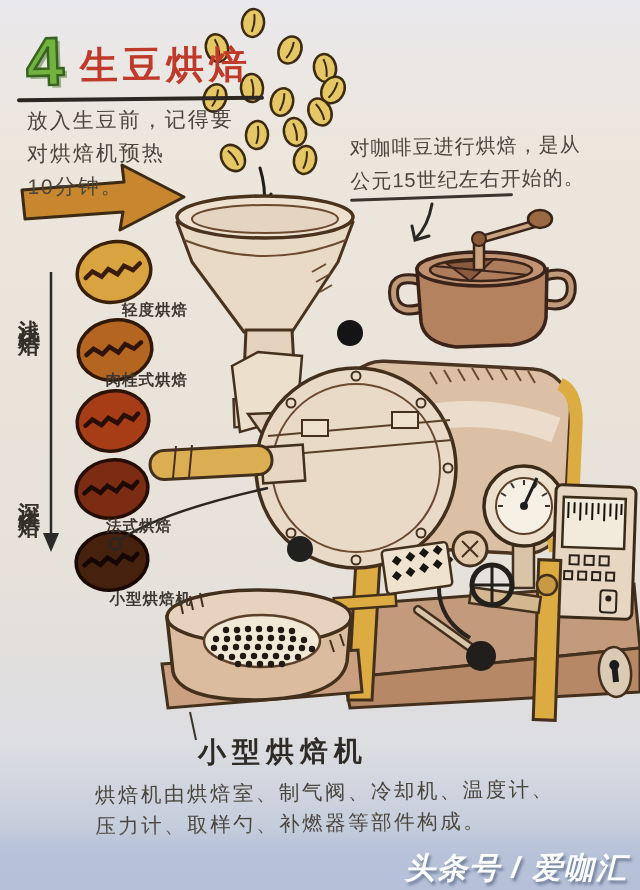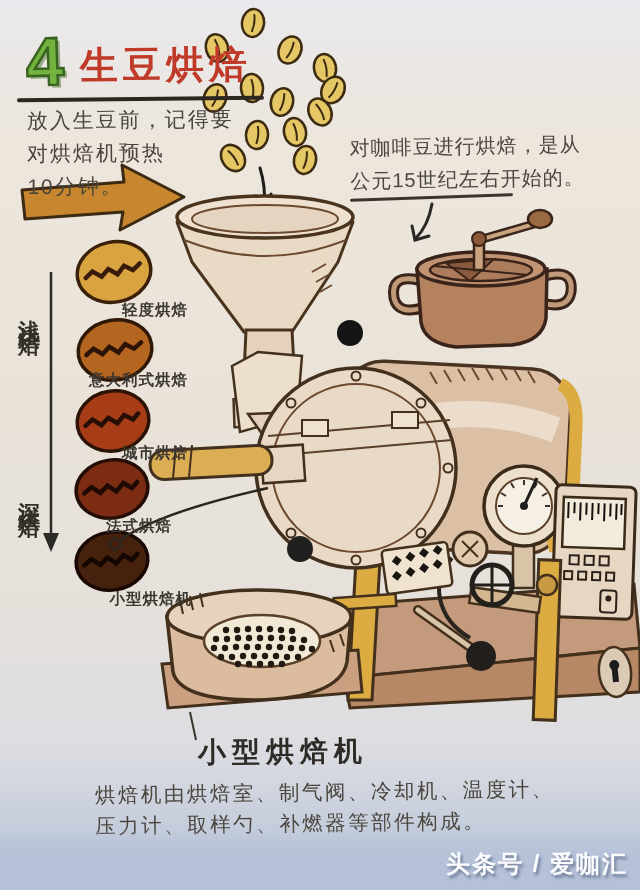--- a/index.html
+++ b/index.html
@@ -24,22 +24,22 @@
   .vlabel{writing-mode:vertical-rl;font-size:22px;font-weight:bold;color:#332f29;letter-spacing:7px;}
   .v-light{left:14px;top:302px;}
   .v-dark{left:14px;top:484px;}
   .blabel{width:150px;text-align:right;font-size:15.5px;color:#3c3731;letter-spacing:1px;font-weight:bold;}
   
   .caption{left:198px;top:733px;font-size:28px;font-weight:bold;color:#2e2a26;letter-spacing:6px;transform:rotate(-.5deg);}
   .desc{left:95px;top:776px;font-size:20.5px;line-height:31px;letter-spacing:2.5px;transform:rotate(-.8deg);}
   
   .footer-shade{left:0;bottom:0;width:640px;height:62px;
      background:linear-gradient(180deg,rgba(181,193,216,0) 0%,rgba(181,193,216,.85) 45%,#b5c1d8 100%);}
-  .watermark{right:12px;top:848px;font-size:24px;font-weight:bold;color:#fbfcfe;letter-spacing:2px;
-     text-shadow:2px 3px 3px rgba(70,85,115,.65);}
+  .watermark{right:12px;top:848px;font-size:30px;font-weight:bold;color:#fbfcfe;letter-spacing:2px;
+     text-shadow:2px 3px 3px rgba(70,85,115,.65);font-style:italic;}
   svg{display:block;}
 </style>
 </head>
 <body>
 
 <div id="canvas">
 
   <svg class="abs" style="left:0;top:0" width="640" height="890" viewBox="0 0 640 890">
     <defs>
       <g id="fbean">
@@ -299,22 +299,21 @@
   <div class="abs history ink">
     <div>对咖啡豆进行烘焙，是从</div>
     <div>公元15世纪左右开始的。</div>
   </div>
   <div class="abs history-rule"></div>
 
   <div class="abs vlabel v-light">浅烘焙</div>
   <div class="abs vlabel v-dark">深烘焙</div>
 
   <div class="abs blabel" style="left:38px;top:300px">轻度烘焙</div>
-  <div class="abs blabel" style="left:38px;top:370px">意大利式烘焙</div>
-  <div class="abs blabel" style="left:38px;top:443px">城市烘焙</div>
+  <div class="abs blabel" style="left:38px;top:370px">肉桂式烘焙</div>
   <div class="abs blabel" style="left:22px;top:516px">法式烘焙</div>
   <div class="abs blabel" style="left:32px;top:589px;width:160px">小型烘焙机</div>
 
   <div class="abs caption">小型烘焙机</div>
 
   <div class="abs desc ink">
     <div>烘焙机由烘焙室、制气阀、冷却机、温度计、</div>
     <div>压力计、取样勺、补燃器等部件构成。</div>
   </div>
 

